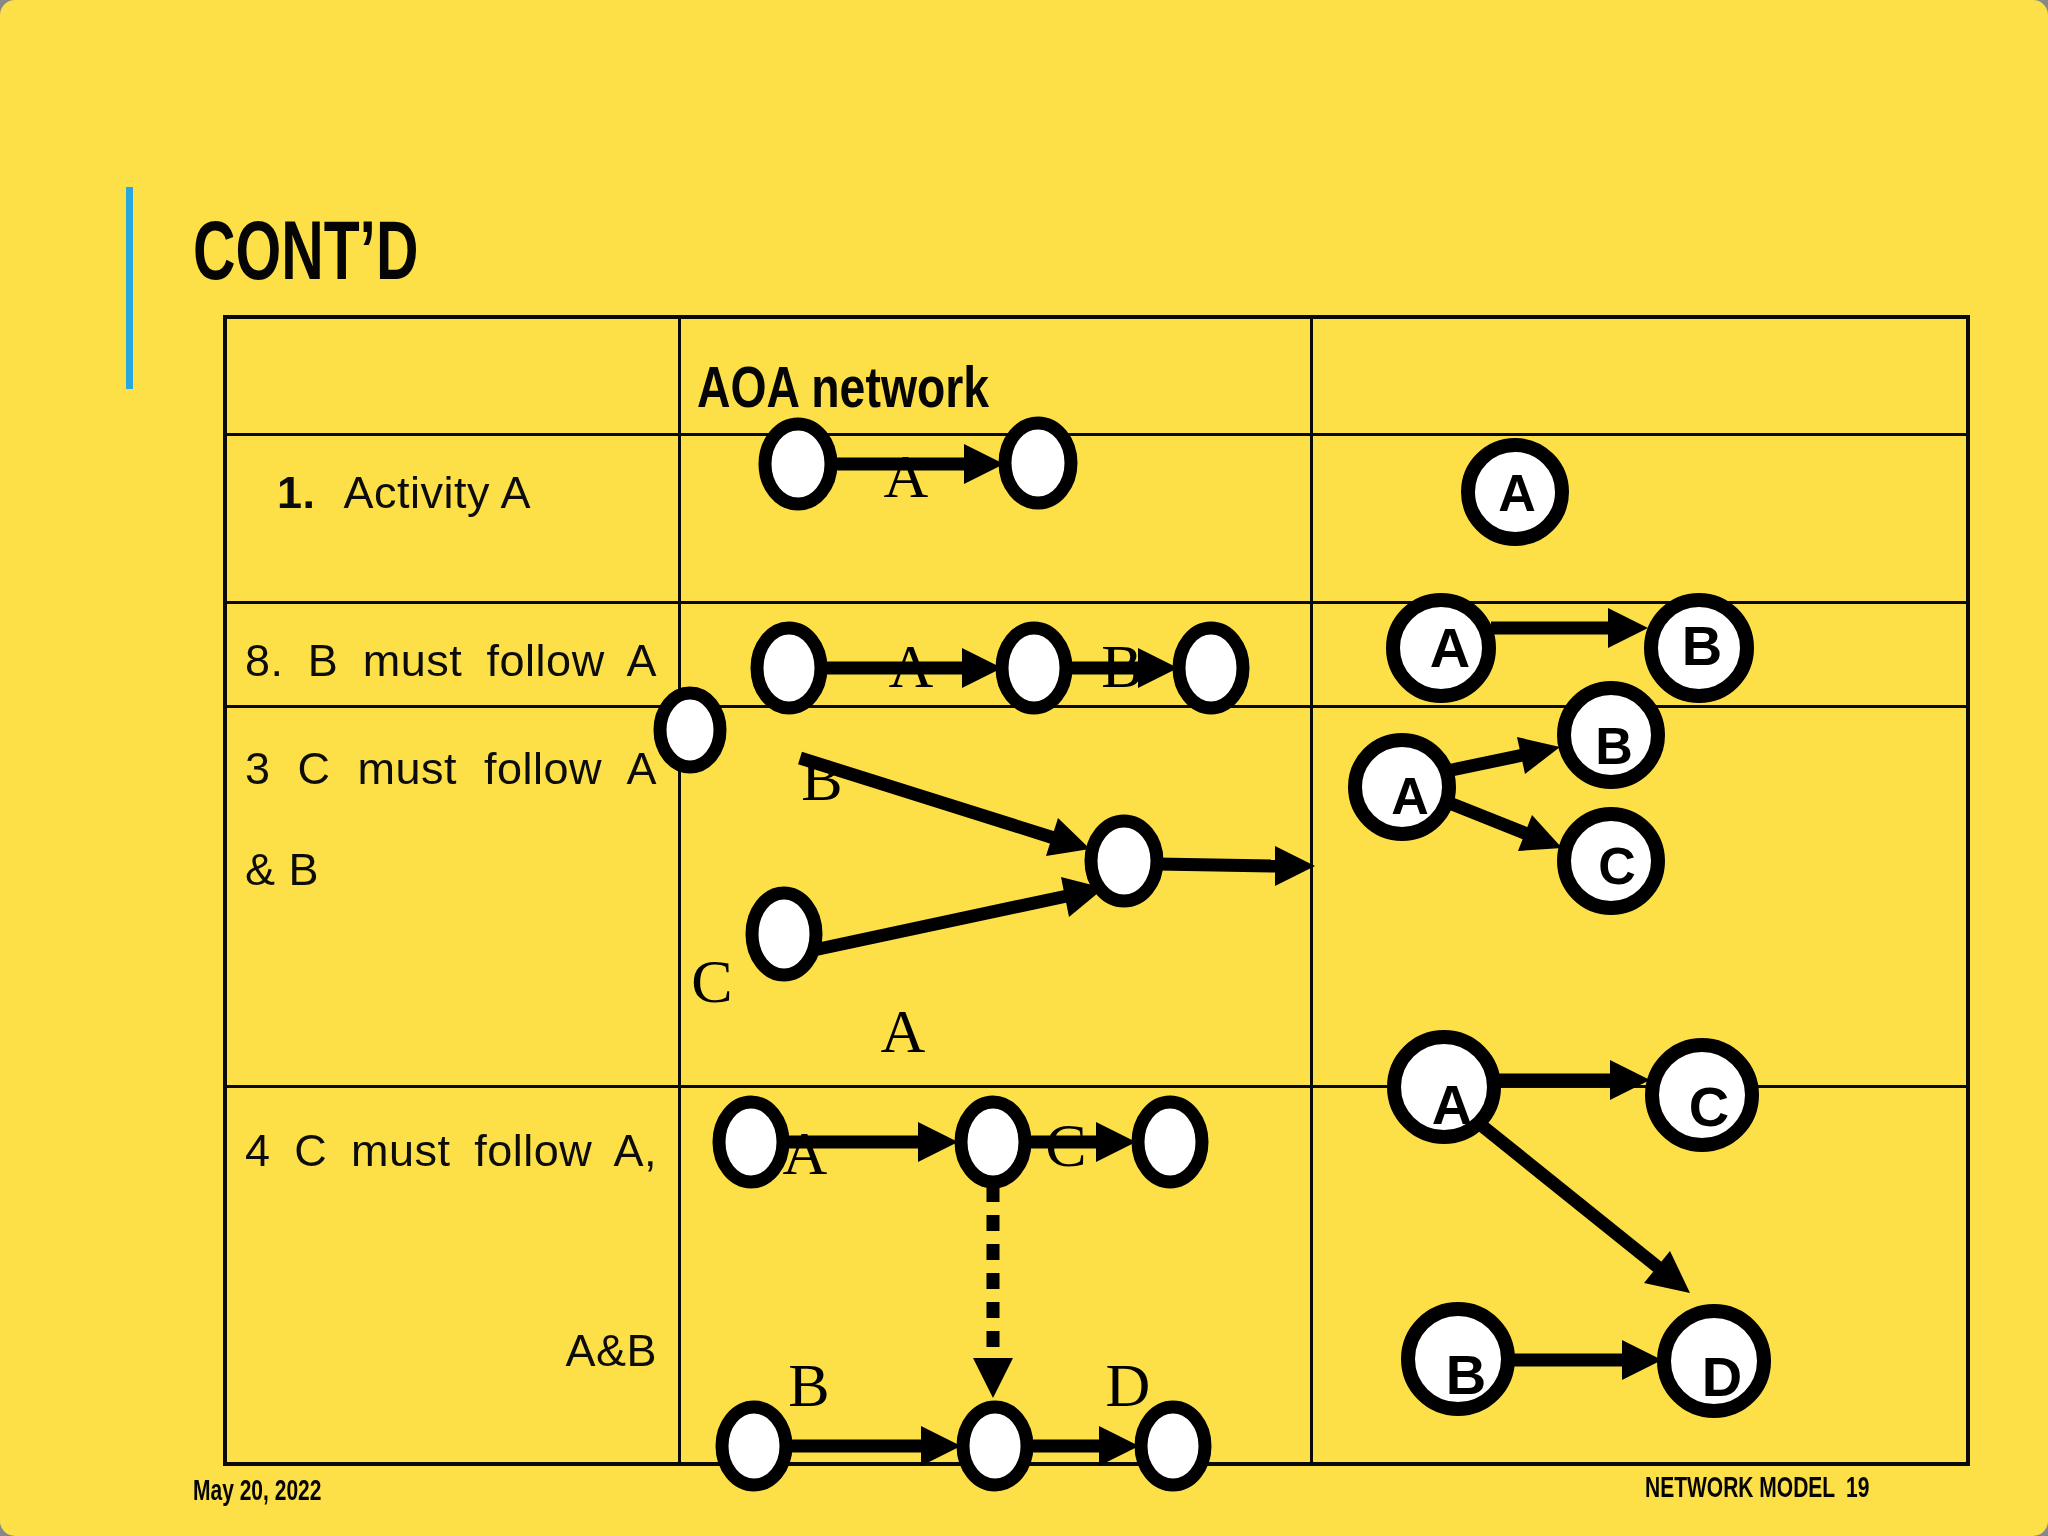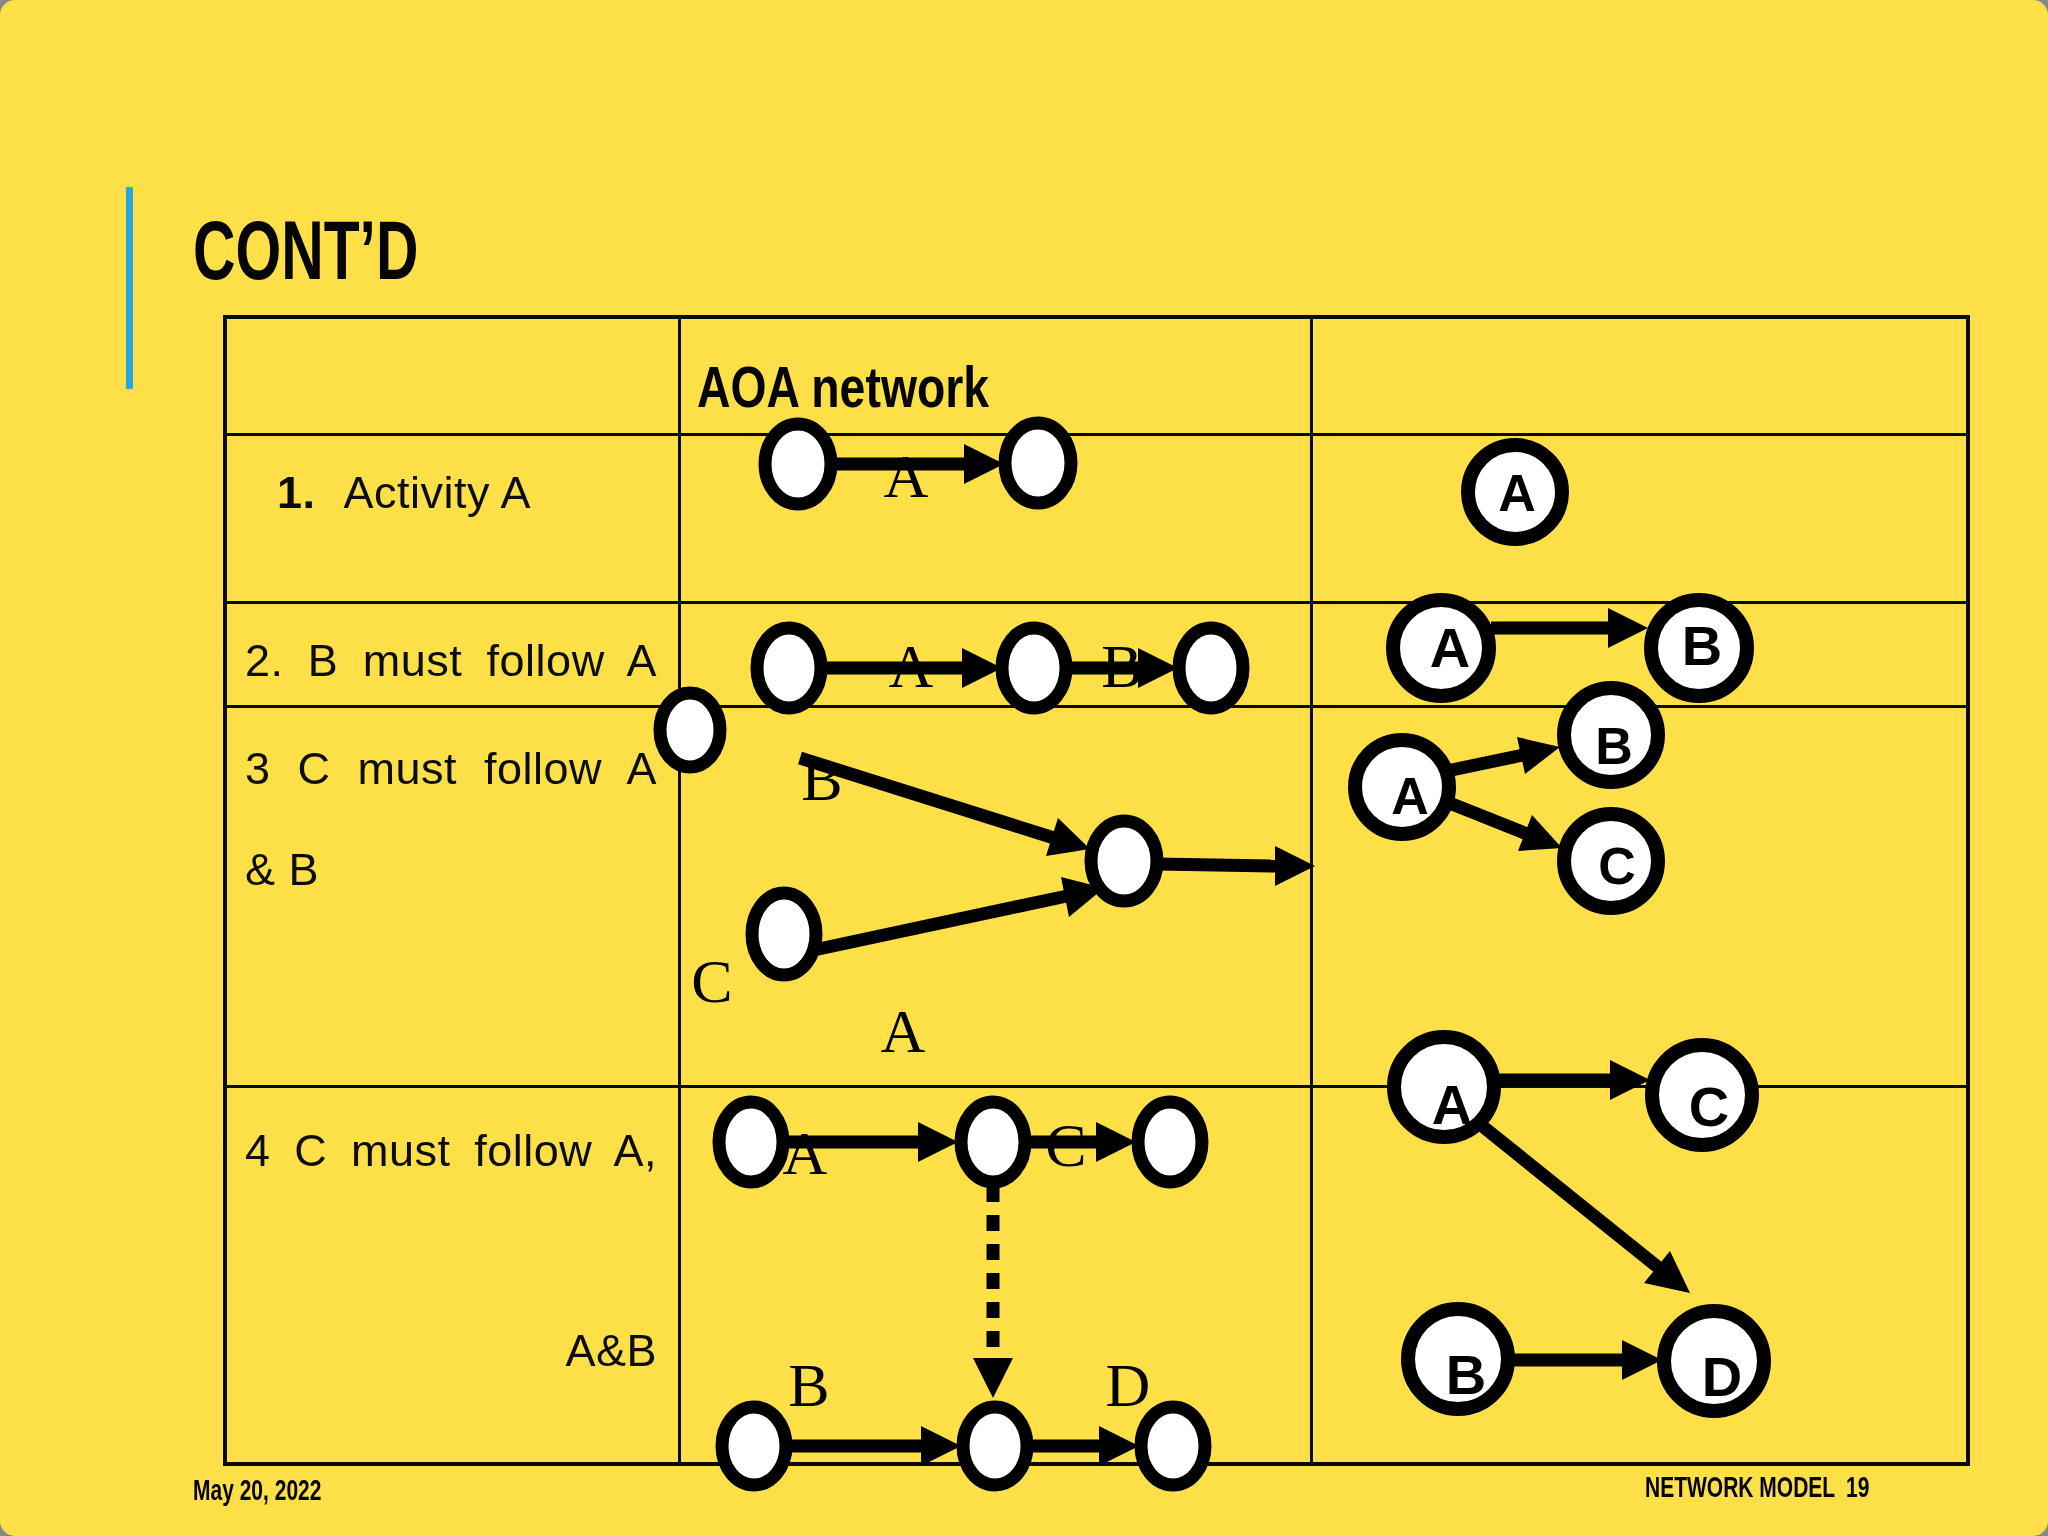--- a/index.html
+++ b/index.html
@@ -51,21 +51,21 @@
   <div class="abs tline" style="left:223px;top:433px;width:1747px;height:3px;"></div>
   <div class="abs tline" style="left:223px;top:601px;width:1747px;height:3px;"></div>
   <div class="abs tline" style="left:223px;top:705px;width:1747px;height:3px;"></div>
   <div class="abs tline" style="left:223px;top:1085px;width:1747px;height:3px;"></div>
 
   <div class="abs hdr" style="left:697px;top:358px;"><span class="cond2">AOA  network</span></div>
 
   <div class="abs lbl" style="top:468px;margin-left:32px;">
     <span class="num">1.</span><span>Activity A</span>
   </div>
-  <div class="abs lbl jline" style="top:636px;">2. B must follow A</div>
+  <div class="abs lbl jline" style="top:636px;">8. B must follow A</div>
   <div class="abs lbl jline" style="top:744px;">3 C must follow A</div>
   <div class="abs lbl" style="top:845px;">&amp; B</div>
   <div class="abs lbl jline" style="top:1126px;">4 C must follow A,</div>
   <div class="abs lbl" style="top:1326px;text-align:right;">A&amp;B</div>
 
   <div class="abs foot" style="left:193px;top:1475px;"><span class="cond">May 20, 2022</span></div>
   <div class="abs foot" style="left:1645px;top:1472px;"><span class="cond">NETWORK MODEL</span></div>
   <div class="abs foot" style="left:1846px;top:1472px;"><span class="cond">19</span></div>
 
   <svg class="abs" id="diagram-layer" viewBox="0 0 2048 1536">

